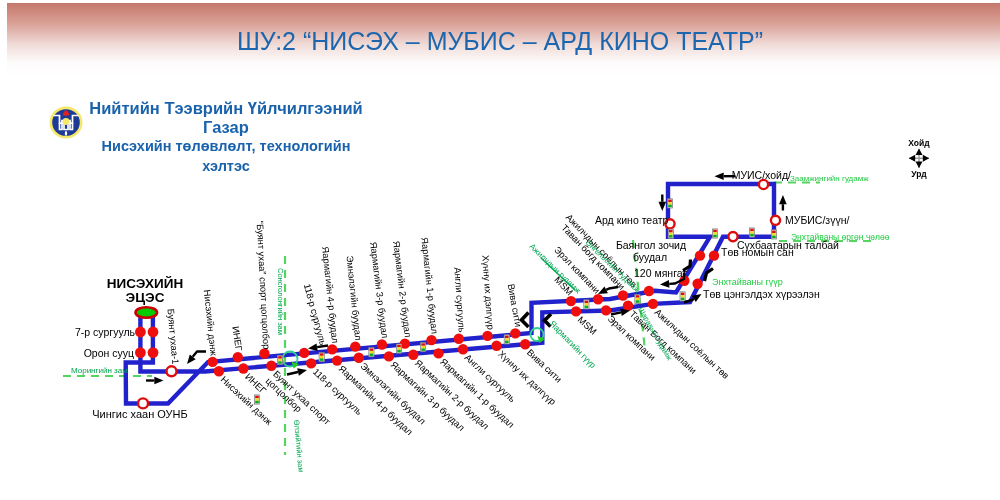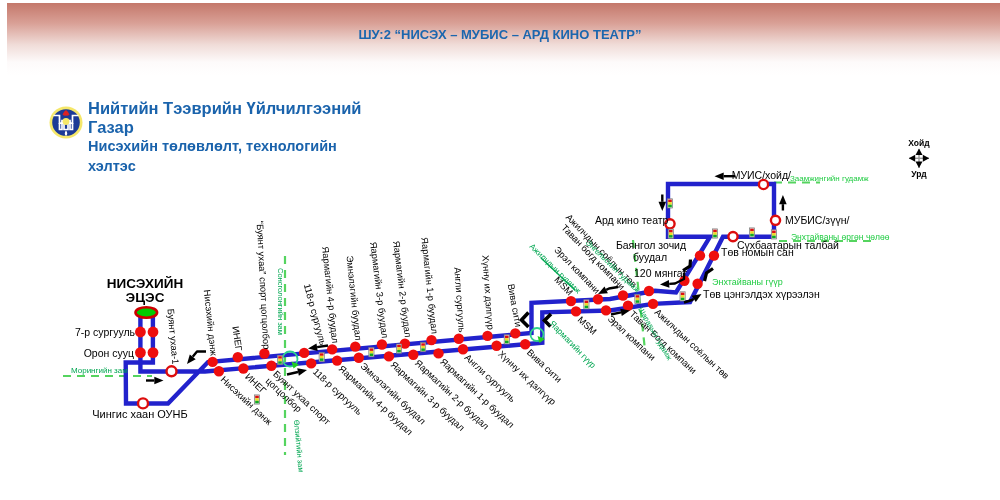--- a/index.html
+++ b/index.html
@@ -1,20 +1,20 @@
 <!DOCTYPE html>
 <html><head><meta charset="utf-8">
 <style>
 html,body{margin:0;padding:0;background:#fff;width:1000px;height:500px;overflow:hidden}
 *{font-family:"Liberation Sans",sans-serif}
 #band{position:absolute;left:7px;top:3px;width:993px;height:72px;
 background:linear-gradient(to bottom,#c4786b 0%,#d9a096 28%,#f0dcd8 58%,#fdfafa 82%,#ffffff 100%)}
 #title{position:absolute;left:0;top:27px;width:1000px;text-align:center;
-color:#1b66ae;font-size:13px;font-weight:bold}
-#org{position:absolute;left:88px;top:99px;width:300px;text-align:left;
+color:#1b66ae;font-size:25px;font-weight:normal}
+#org{position:absolute;left:76px;top:99px;width:300px;text-align:center;
 color:#1a63ac;font-weight:bold;font-size:16.5px;line-height:18.5px}
 #org .d{font-size:14.5px}
 </style></head>
 <body>
 <div id="band"></div>
 <div id="title">ШУ:2 “НИСЭХ – МУБИС – АРД КИНО ТЕАТР”</div>
 <svg width="40" height="40" viewBox="0 0 40 40" style="position:absolute;left:46px;top:103px">
 <ellipse cx="20" cy="19.5" rx="16.5" ry="16" fill="#f5e76a"></ellipse>
 <ellipse cx="20" cy="19.5" rx="13.8" ry="13.3" fill="#1c3a96"></ellipse>
 <path d="M7.5,12.5 h6 v14 h2.5 v-9 h2 v9 h4 v-9 h2 v9 h2.5 v-14 h6" fill="none" stroke="#fff" stroke-width="1.7"></path>

